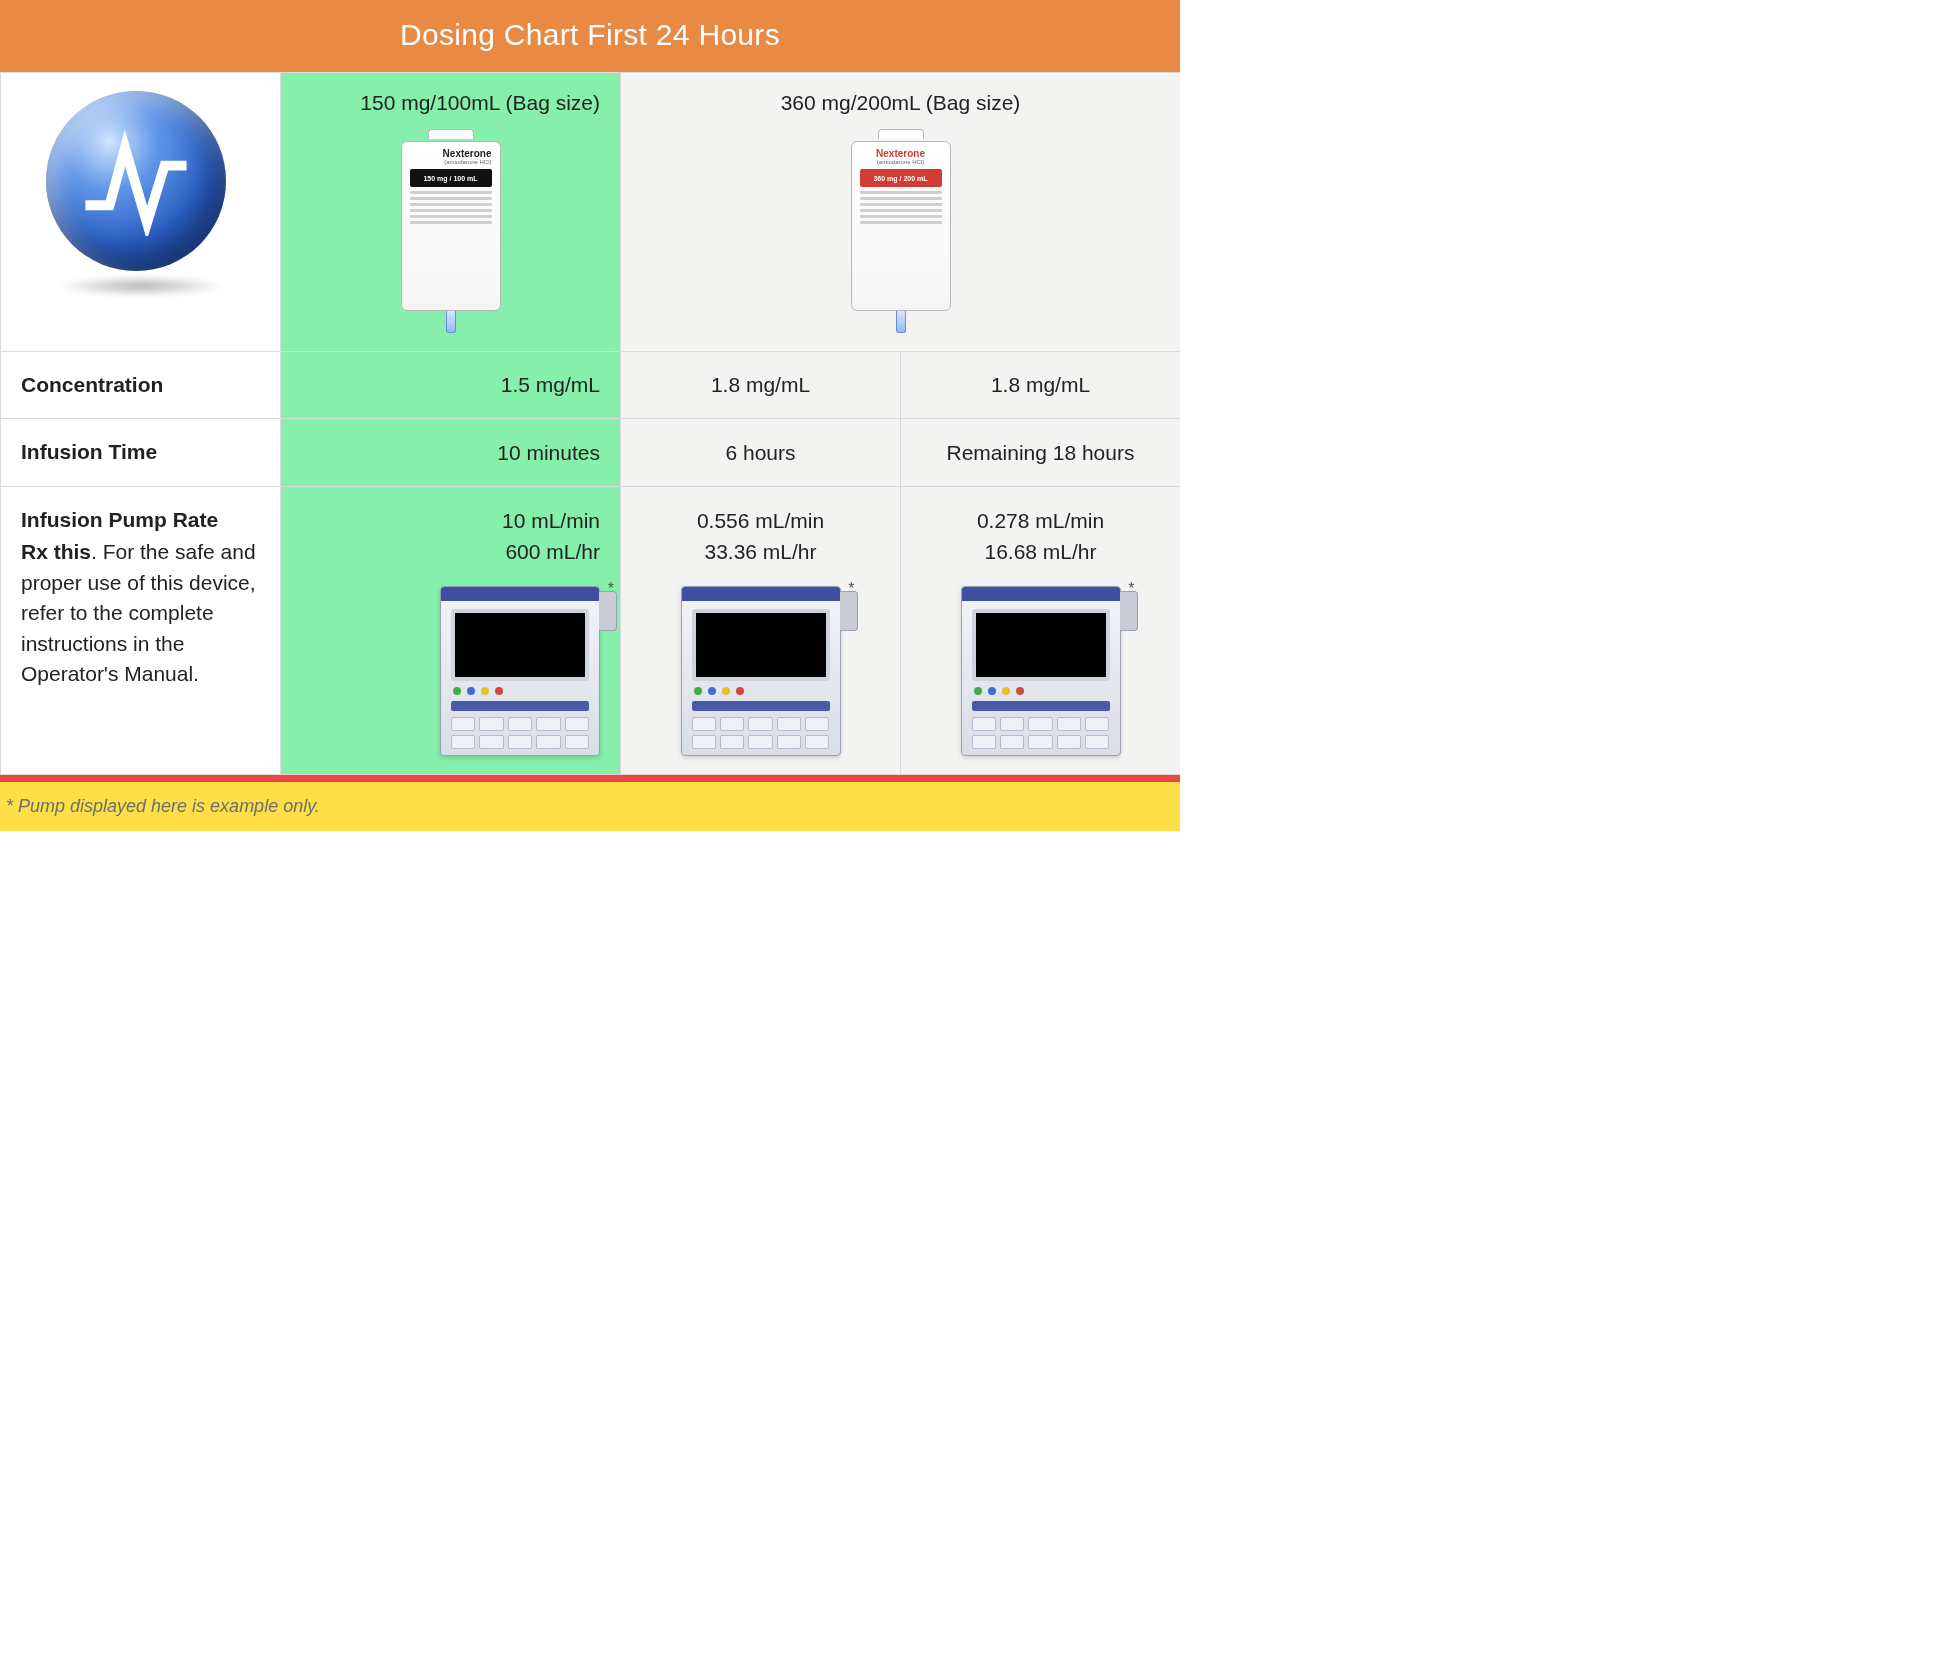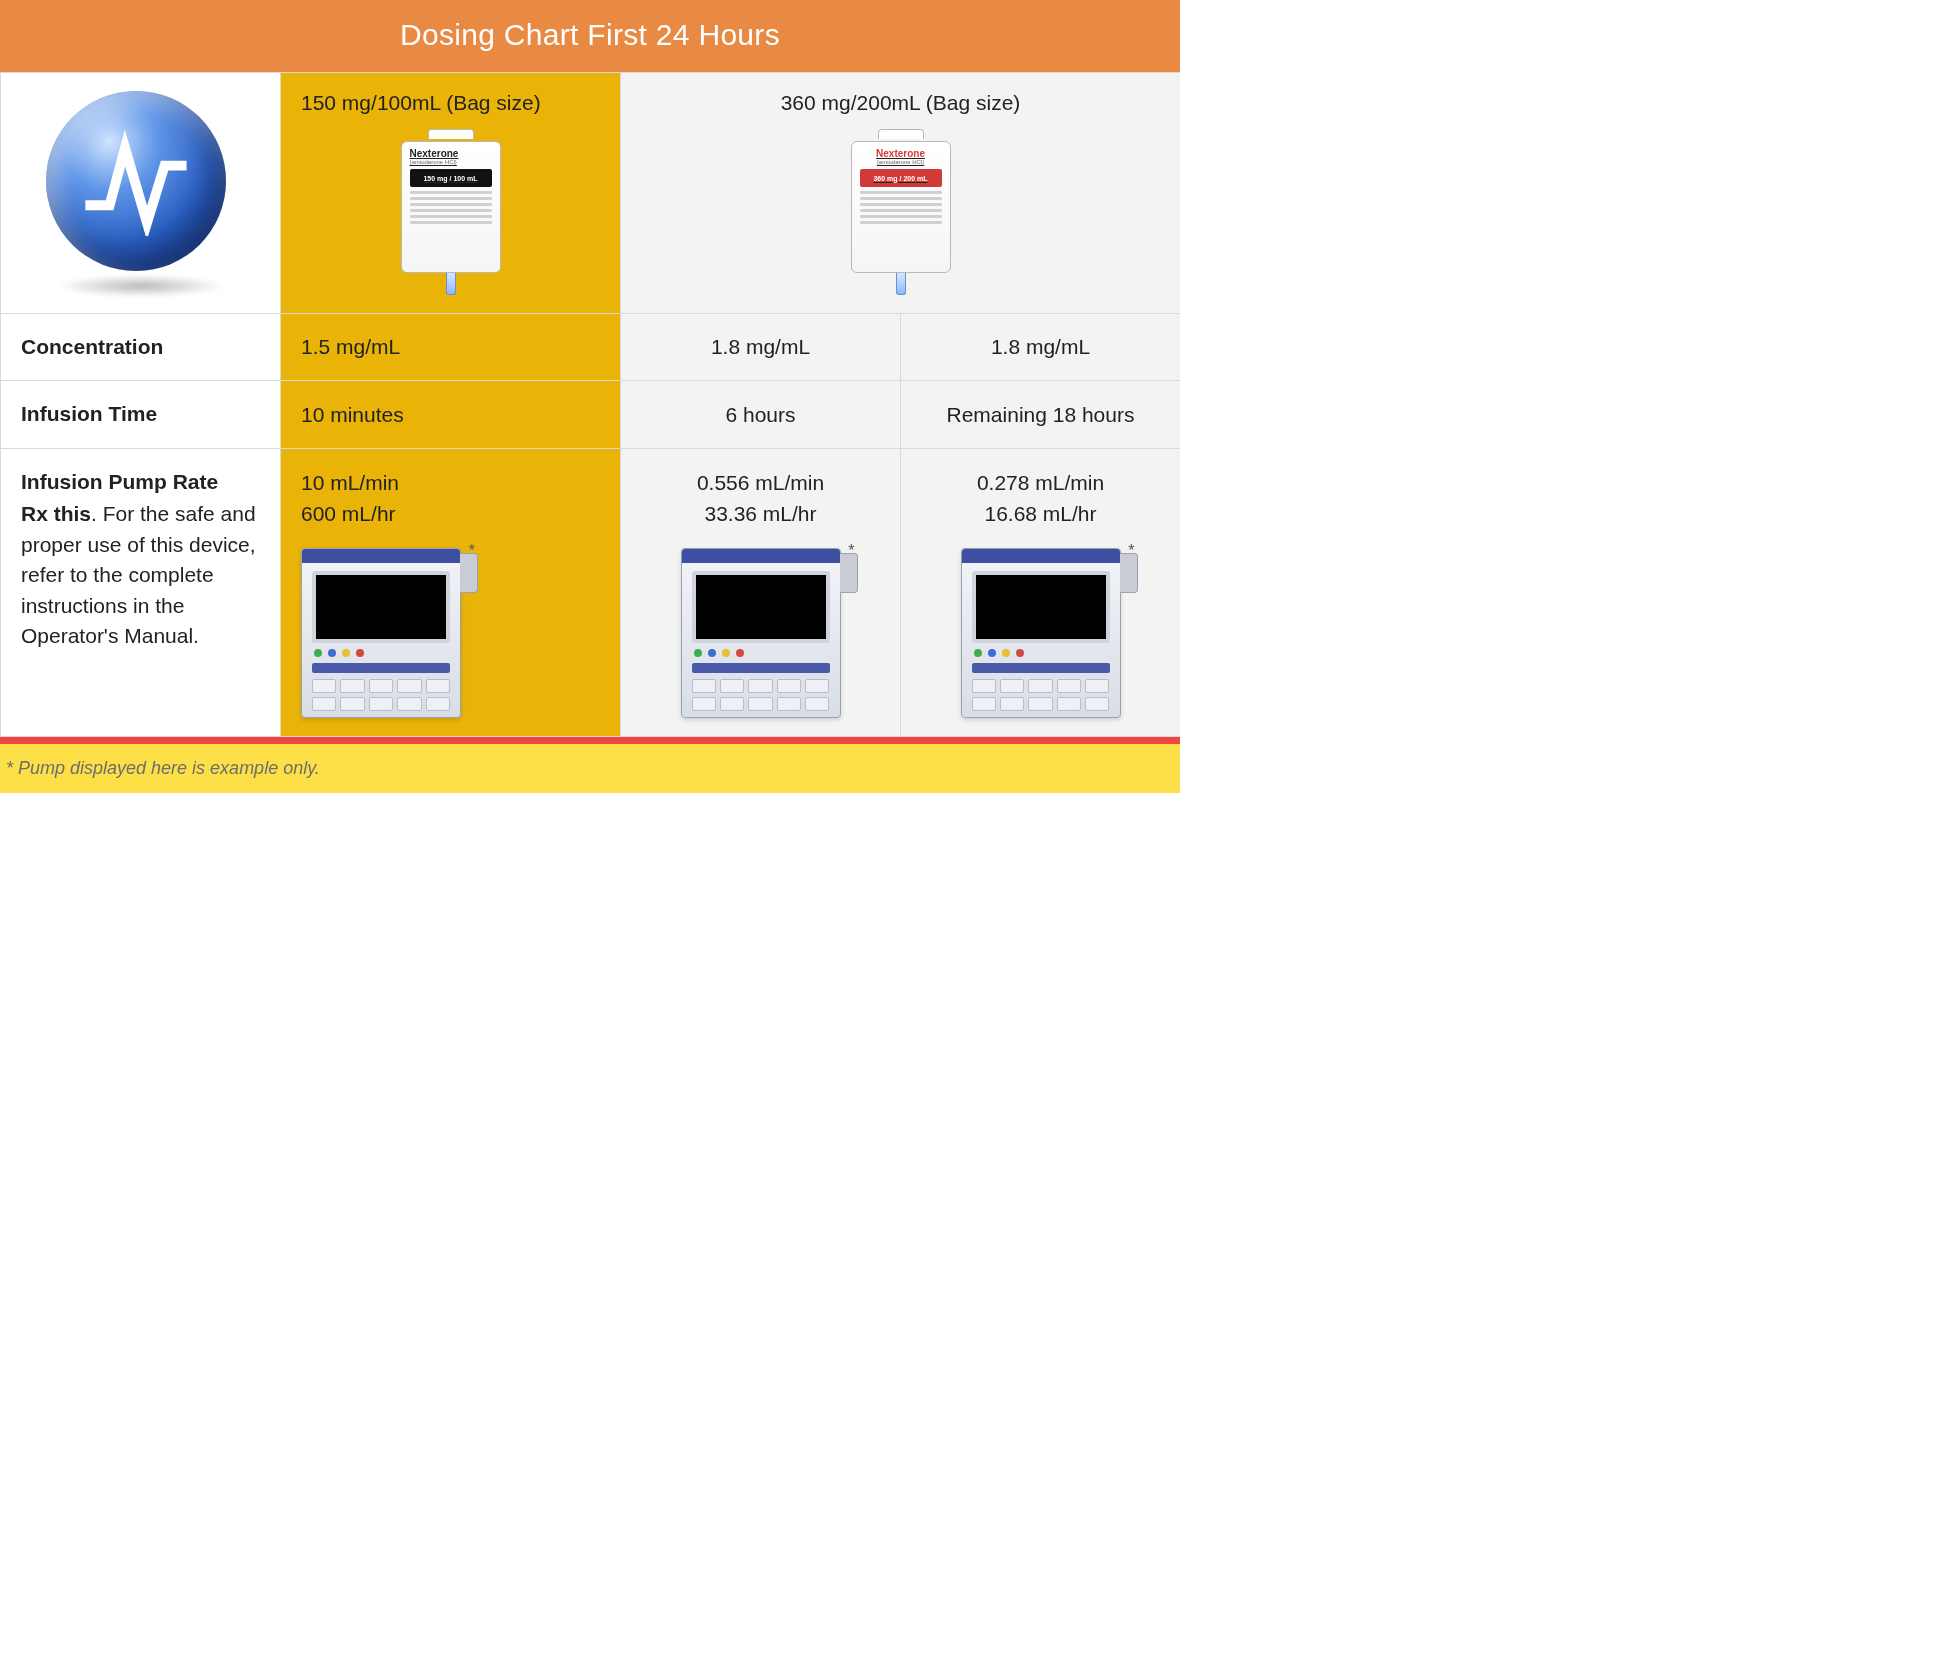--- a/index.html
+++ b/index.html
@@ -30,21 +30,21 @@
     font-size: 21px;
   }
   table.dosing .rowhdr {
     text-align: left;
     font-weight: 700;
     background: #fff;
     vertical-align: top;
     line-height: 1.45;
     width: 280px;
   }
-  table.dosing .c-white { background: #eab308; text-align: left; }
+  table.dosing .c-white { background: #86efac; text-align: right; }
   table.dosing .c-gray  { background: #f3f3f1; text-align: center; }
   .bag-header { font-size: 22px; font-weight: 400; padding-top: 24px; }
   .bag-header .bag-label { margin-bottom: 14px; display: block; }
   .logo-cell { text-align: center; vertical-align: middle; }
   .footnote {
     background: #fde047;
     font-style: italic;
     color: #6d6d6d;
     font-size: 18px;
     padding: 14px 10px 14px 6px;
@@ -66,23 +66,23 @@
   .logo-n svg { width: 110px; height: 110px; }
   .logo-shadow {
     position: absolute; left: 10px; right: 10px; bottom: -6px; height: 22px;
     background: radial-gradient(ellipse at center, rgba(0,0,0,.28) 0%, rgba(0,0,0,0) 70%);
     filter: blur(2px);
   }
 
   
   .iv-bag { width: 100px; margin: 0 auto; }
   .iv-bag .bag-body {
-    width: 100px; height: 132px; border: 1px solid #b8b8b8; border-radius: 6px;
+    width: 100px; height: 170px; border: 1px solid #b8b8b8; border-radius: 6px;
     background: linear-gradient(#fff,#f5f5f5);
-    position: relative; overflow: hidden; text-decoration: underline;
+    position: relative; overflow: hidden;
   }
   .iv-bag .hanger {
     width: 46px; height: 10px; margin: 0 auto 2px;
     border: 1px solid #b8b8b8; border-bottom: none; border-radius: 4px 4px 0 0;
     background: #fff;
   }
   .iv-bag .label-block { margin: 6px 8px 4px; }
   .iv-bag .brand { font-size: 10px; font-weight: 700; }
   .iv-bag .sub   { font-size: 6px; color: #666; line-height: 1; }
   .iv-bag .strip {

